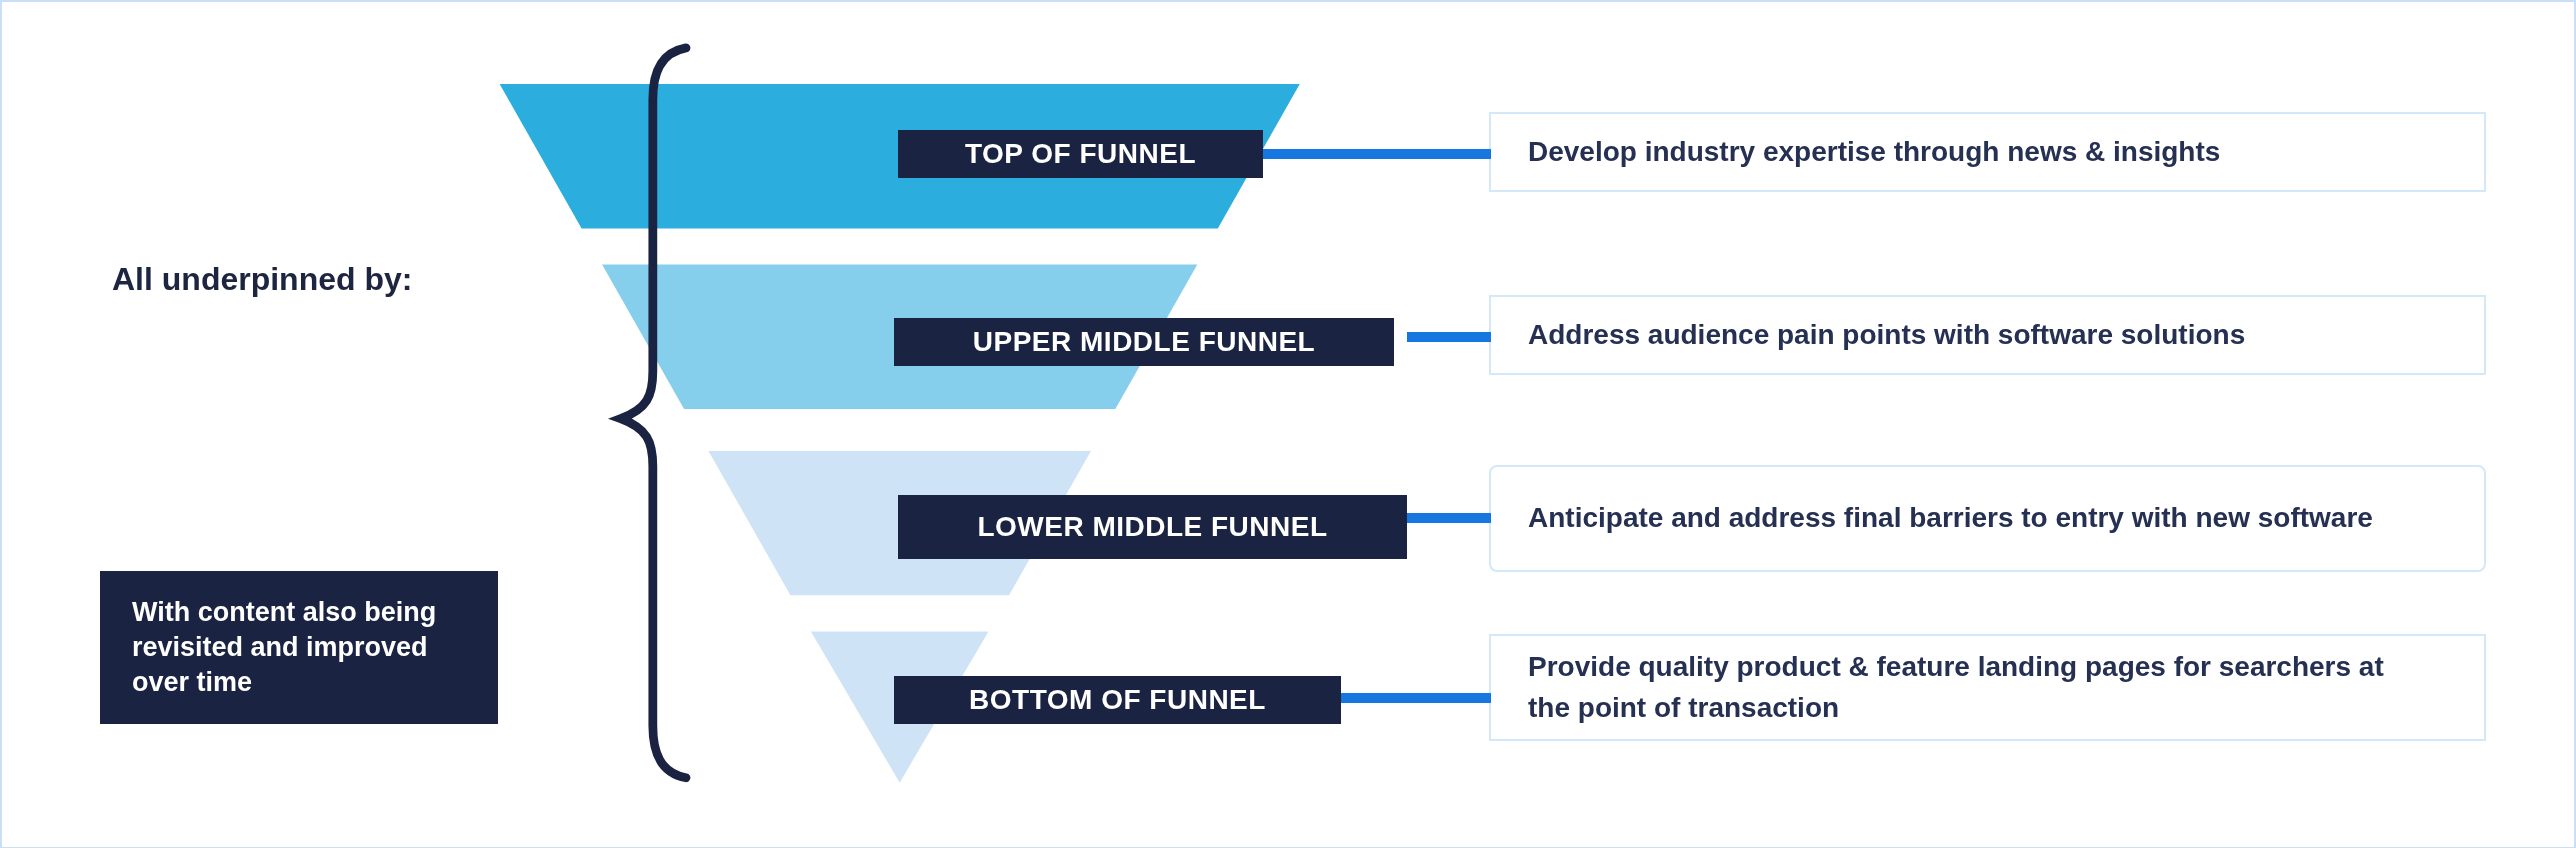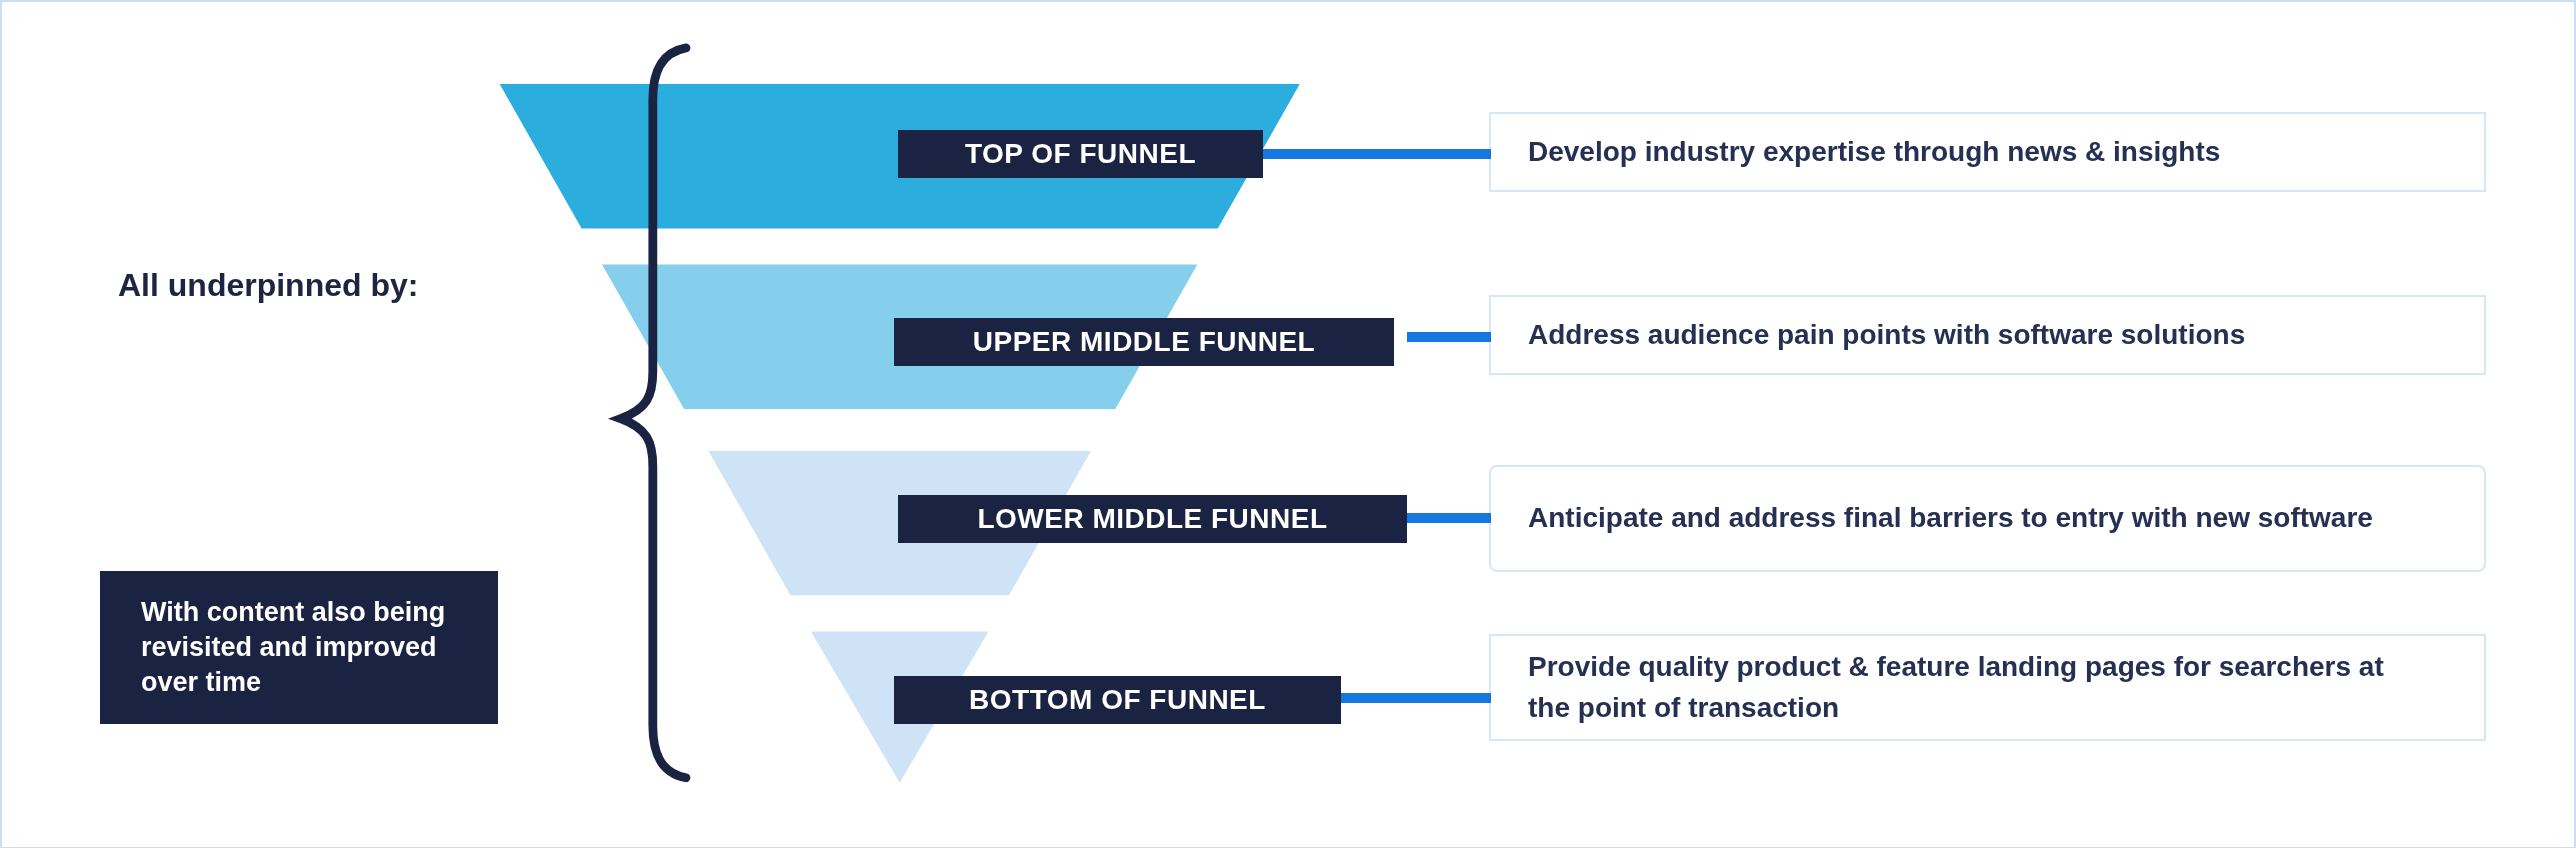--- a/index.html
+++ b/index.html
@@ -34,21 +34,21 @@
     letter-spacing: 0.5px;
     text-align: center;
     display: flex;
     align-items: center;
     justify-content: center;
     white-space: nowrap;
     z-index: 3;
   }
   .lbl-1 { left: 896px; top: 128px; width: 365px; height: 48px; }
   .lbl-2 { left: 892px; top: 316px; width: 500px; height: 48px; }
-  .lbl-3 { left: 896px; top: 493px; width: 509px; height: 48px; }
+  .lbl-3 { left: 896px; top: 493px; width: 509px; height: 64px; }
   .lbl-4 { left: 892px; top: 674px; width: 447px; height: 48px; }
 
   
   .connector {
     position: absolute;
     height: 9.8px;
     background: #1777e0;
     z-index: 2;
   }
   .con-1 { left: 1261px; top: 147px; width: 228px; }
@@ -84,21 +84,21 @@
   .box-4 { top: 632px; height: 107px; }
 
   
   .side-note {
     position: absolute;
     left: 98px;
     top: 246px;
     width: 468px;
   }
   .side-note h3 {
-    margin: 18px;
+    margin: 12px;
     color: #1d2540;
     font-size: 32px;
     font-weight: 700;
     line-height: 39px;
   }
   .side-note p {
     margin: 2px 0 0 0;
     color: #5c5f73;
     font-size: 30px;
     font-weight: 400;
@@ -108,21 +108,21 @@
 
   
   .callout {
     position: absolute;
     left: 98px;
     top: 569px;
     width: 398px;
     height: 153px;
     box-sizing: border-box;
     background: #1b2342;
-    padding: 25px 41px;
+    padding: 25px 32px;
     display: flex;
     align-items: center;
   }
   .callout p {
     margin: 0;
     color: #ffffff;
     font-size: 27px;
     font-weight: 700;
     line-height: 35px;
     max-width: 353px;

